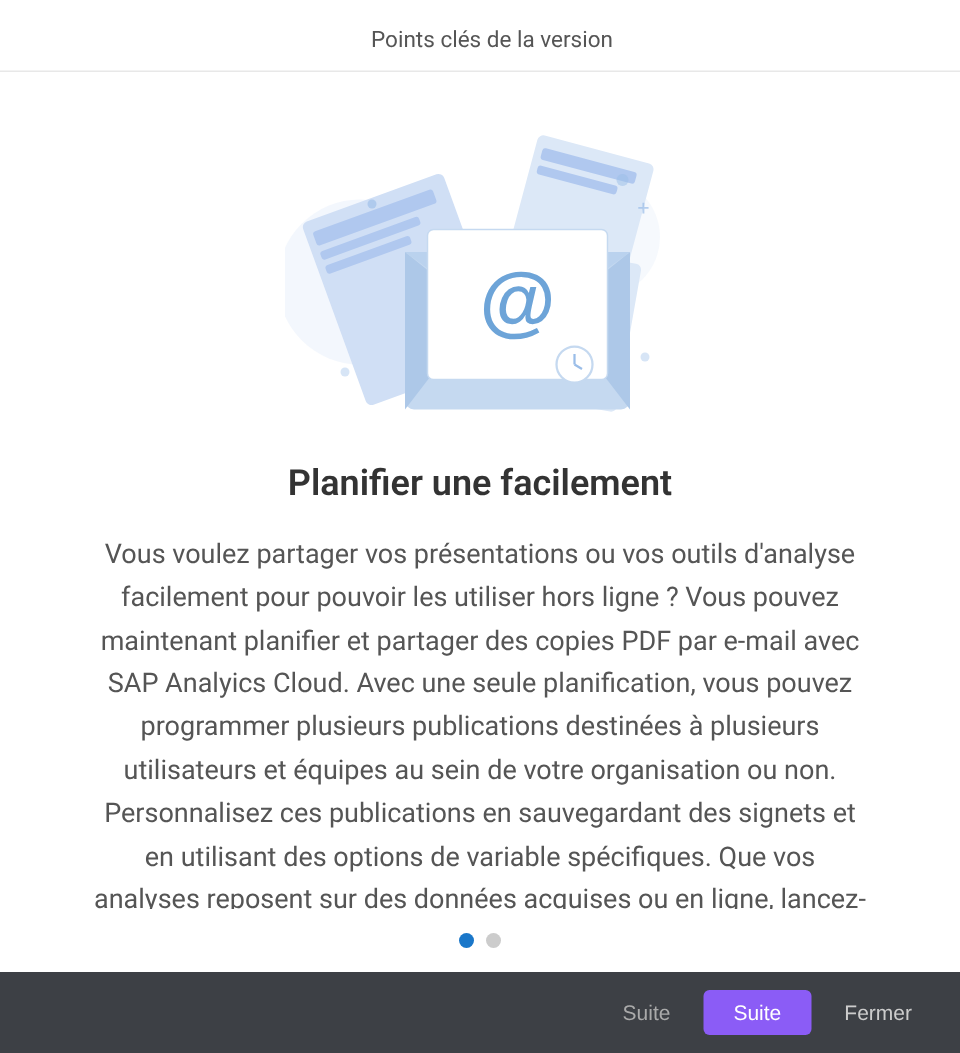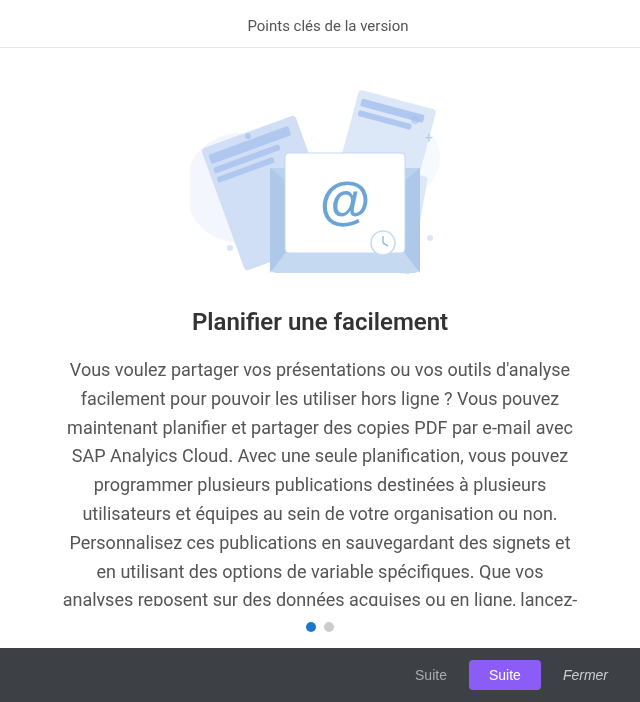--- a/index.html
+++ b/index.html
@@ -136,21 +136,20 @@
       font-weight: 500;
     }
 
     .btn-fermer {
       background: transparent;
       border: none;
       color: #ccc;
       font-size: 14px;
       cursor: pointer;
       padding: 6px 12px;
-      font-style: italic;
     }
   </style>
 </head>
 <body>
 
 <div class="dialog">
 
   <div class="dialog-header">
     <span class="dialog-title">Points clés de la version</span>
   </div>

